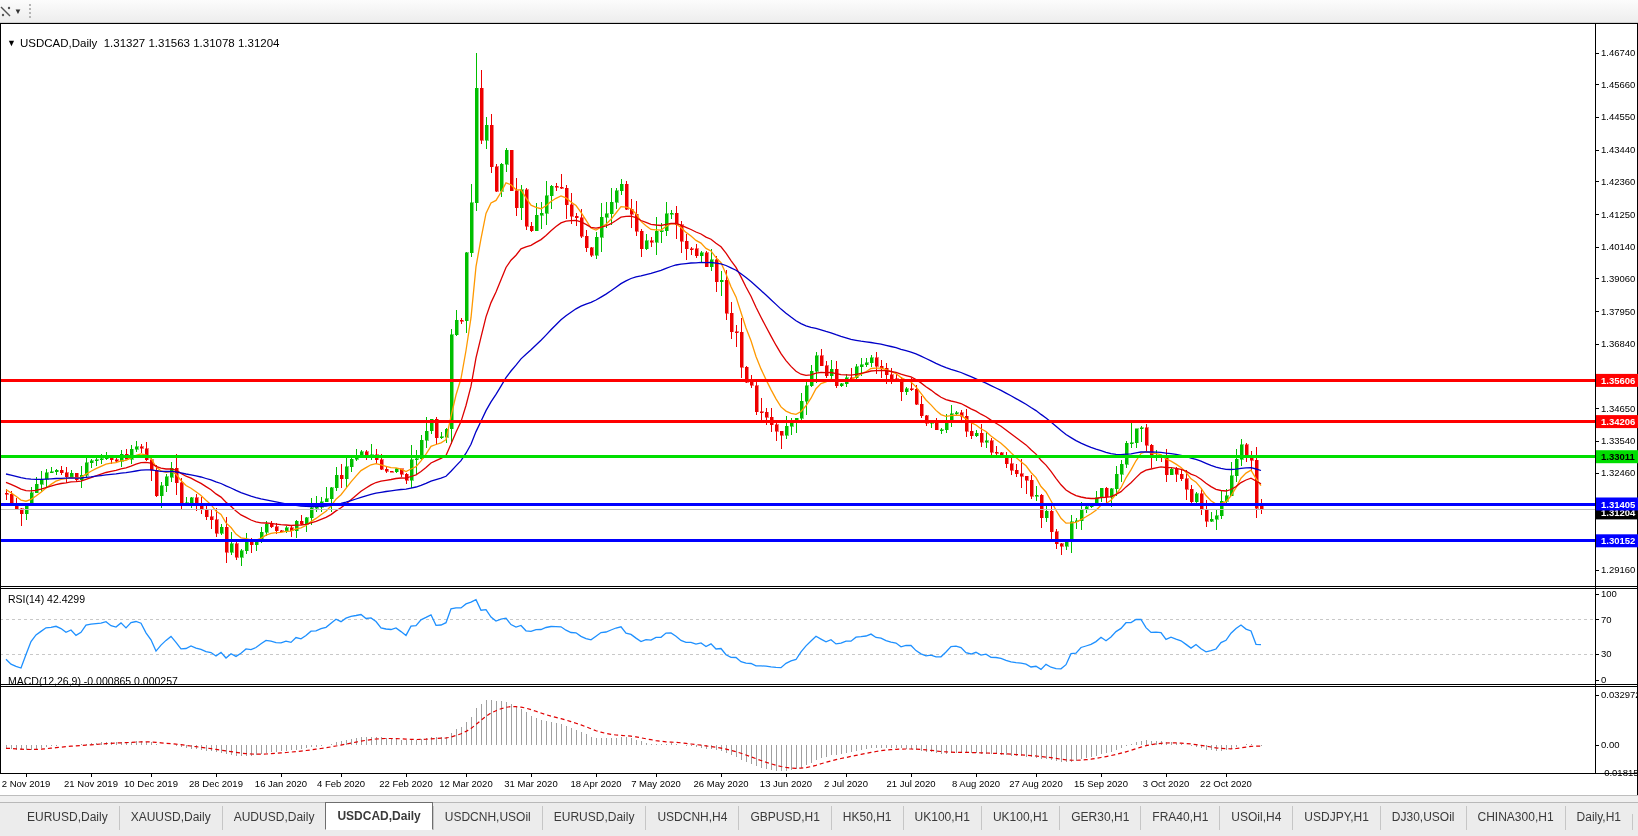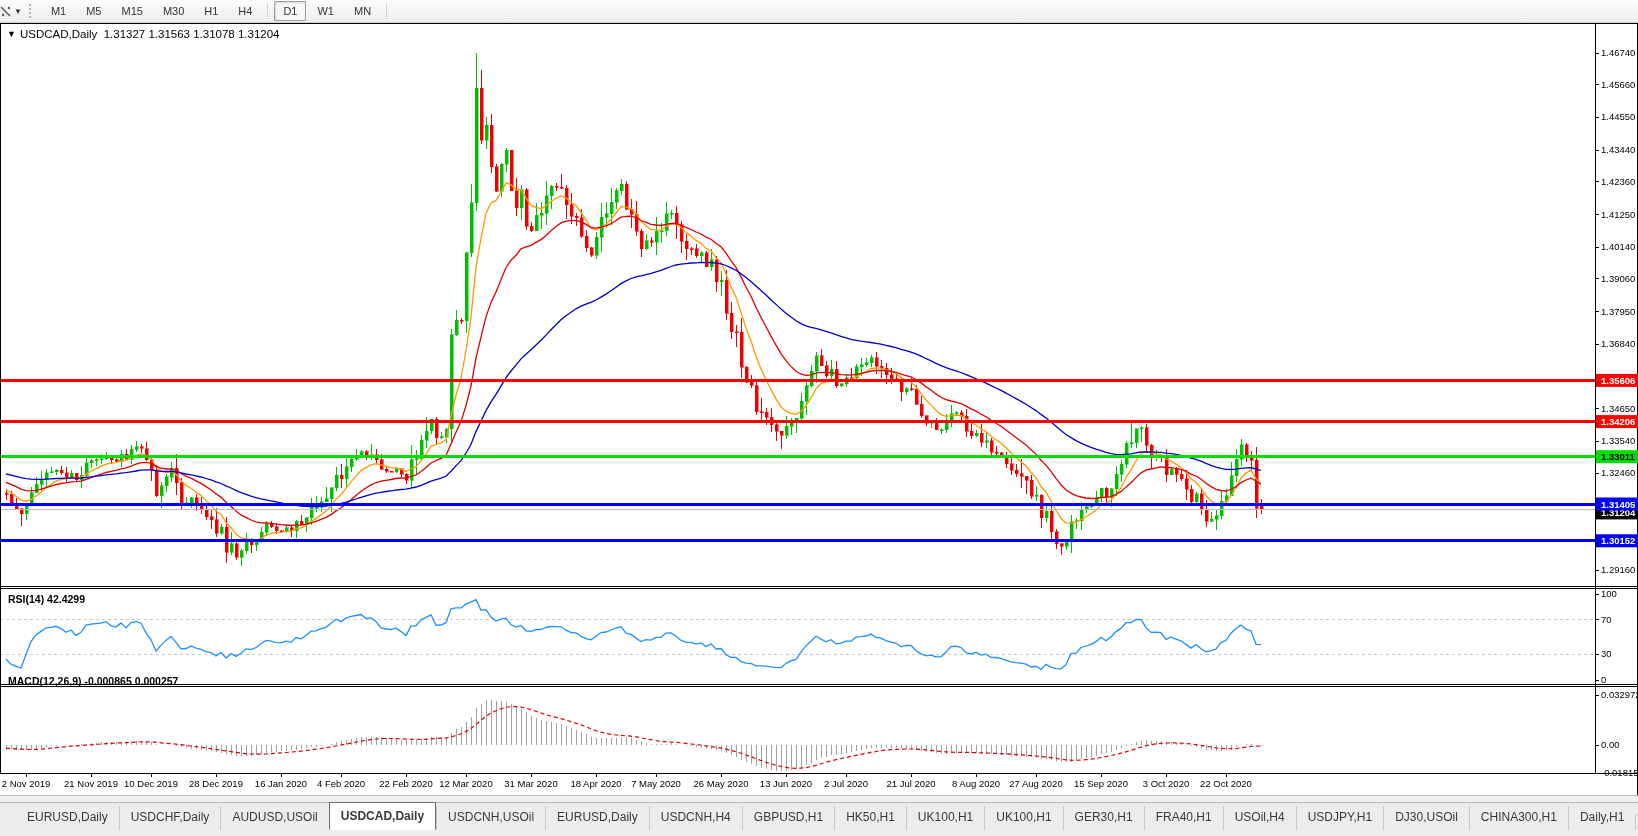--- a/index.html
+++ b/index.html
@@ -22,21 +22,21 @@
     padding:3px 8px;margin:0 1px;border:1px solid transparent;border-radius:1px;
     color:#333;letter-spacing:0px;cursor:default;
   }
   .tf-btn.active{background:#f7f7f7;border:1px solid #9c9c9c;box-shadow:inset 1px 1px 2px #d8d8d8;}
   .tsep{width:1px;height:16px;background:#d2d2d2;margin:0 5px;}
   
   .chart-window{position:relative;height:772px;background:#ffffff;}
   .chart-window svg{position:absolute;left:0;top:0;}
   .overlay{position:absolute;font-size:11.5px;color:#000;white-space:nowrap;z-index:5;}
   .overlay .tri{font-size:9px;margin-right:4px;position:relative;top:-1px;}
-  .panel-label{position:absolute;font-size:10.5px;color:#000;z-index:5;white-space:nowrap;font-weight:bold;}
+  .panel-label{position:absolute;font-size:10.5px;color:#000;z-index:5;white-space:nowrap;}
   
   .spacer{height:6px;background:#f0f0f0;border-top:1px solid #bdbdbd;}
   .tabbar{
     height:28px;background:#ececec;border-top:1px solid #b8b8b8;
     display:flex;align-items:flex-end;padding-left:16px;box-sizing:border-box;
   }
   .tab{
     font-size:12px;color:#3a3a3a;padding:4px 11px 6px;white-space:nowrap;cursor:default;margin-top:26px;
   }
   .tab:not(.active):not(:first-child){border-left:1px solid #c6c6c6;}
@@ -55,37 +55,24 @@
 <div class="toolbar">
   <div class="tool-frag">
     <svg width="13" height="15">
       <line x1="1" y1="3" x2="10" y2="12" stroke="#555" stroke-width="1.4"></line>
       <circle cx="3" cy="11" r="1.2" fill="#555"></circle>
       <circle cx="9" cy="4" r="1.2" fill="#555"></circle>
     </svg>
     <span class="caret">▼</span>
   </div>
   <div class="grip"></div>
-  <div id="tf-buttons" style="display:flex;align-items:center;">
-      <div class="tf-btn">M1</div>
-      <div class="tf-btn">M5</div>
-      <div class="tf-btn">M15</div>
-      <div class="tf-btn">M30</div>
-      <div class="tf-btn">H1</div>
-      <div class="tf-btn">H4</div>
-      <div class="tsep"></div>
-      <div class="tf-btn active">D1</div>
-      <div class="tf-btn">W1</div>
-      <div class="tf-btn">MN</div>
-      <div class="tsep"></div>
-    </div>
 </div>
 
 <div class="chart-window">
-  <div class="overlay" style="left:7px;top:5px;">
+  <div class="overlay" style="left:7px;top:14px;">
     <span class="tri">▼</span><span>USDCAD,Daily</span>&nbsp;&nbsp;<span>1.31327 1.31563 1.31078 1.31204</span>
   </div>
   <div class="panel-label" style="left:8px;top:570px;">RSI(14) 42.4299</div>
   <div class="panel-label" style="left:8px;top:652px;">MACD(12,26,9) -0.000865 0.000257</div>
   <svg id="chart-svg" width="1638" height="772" viewBox="0 0 1638 772">
       <rect x="0" y="0" width="1638" height="772" fill="#ffffff"></rect>
       <g>
         <line x1="0" y1="596.8" x2="1595" y2="596.8" stroke="#C8C8C8" stroke-width="1" stroke-dasharray="3 3" shape-rendering="crispEdges"></line>
         <line x1="0" y1="631.2" x2="1595" y2="631.2" stroke="#C8C8C8" stroke-width="1" stroke-dasharray="3 3" shape-rendering="crispEdges"></line>
       </g>
@@ -978,22 +965,22 @@
         <text x="1226" y="764" font-size="9.5" fill="#000" text-anchor="middle">22 Oct 2020</text>
       </g>
     </svg>
 </div>
 
 <div class="spacer"></div>
 
 <div class="tabbar">
 
   <div class="tab">EURUSD,Daily</div>
-    <div class="tab">USDCHF,Daily</div>
-    <div class="tab">AUDUSD,USOil</div>
+    <div class="tab">XAUUSD,Daily</div>
+    <div class="tab">AUDUSD,Daily</div>
     <div class="tab active">USDCAD,Daily</div>
     <div class="tab">USDCNH,USOil</div>
     <div class="tab">EURUSD,Daily</div>
     <div class="tab">USDCNH,H4</div>
     <div class="tab">GBPUSD,H1</div>
     <div class="tab">HK50,H1</div>
     <div class="tab">UK100,H1</div>
     <div class="tab">UK100,H1</div>
     <div class="tab">GER30,H1</div>
     <div class="tab">FRA40,H1</div>

